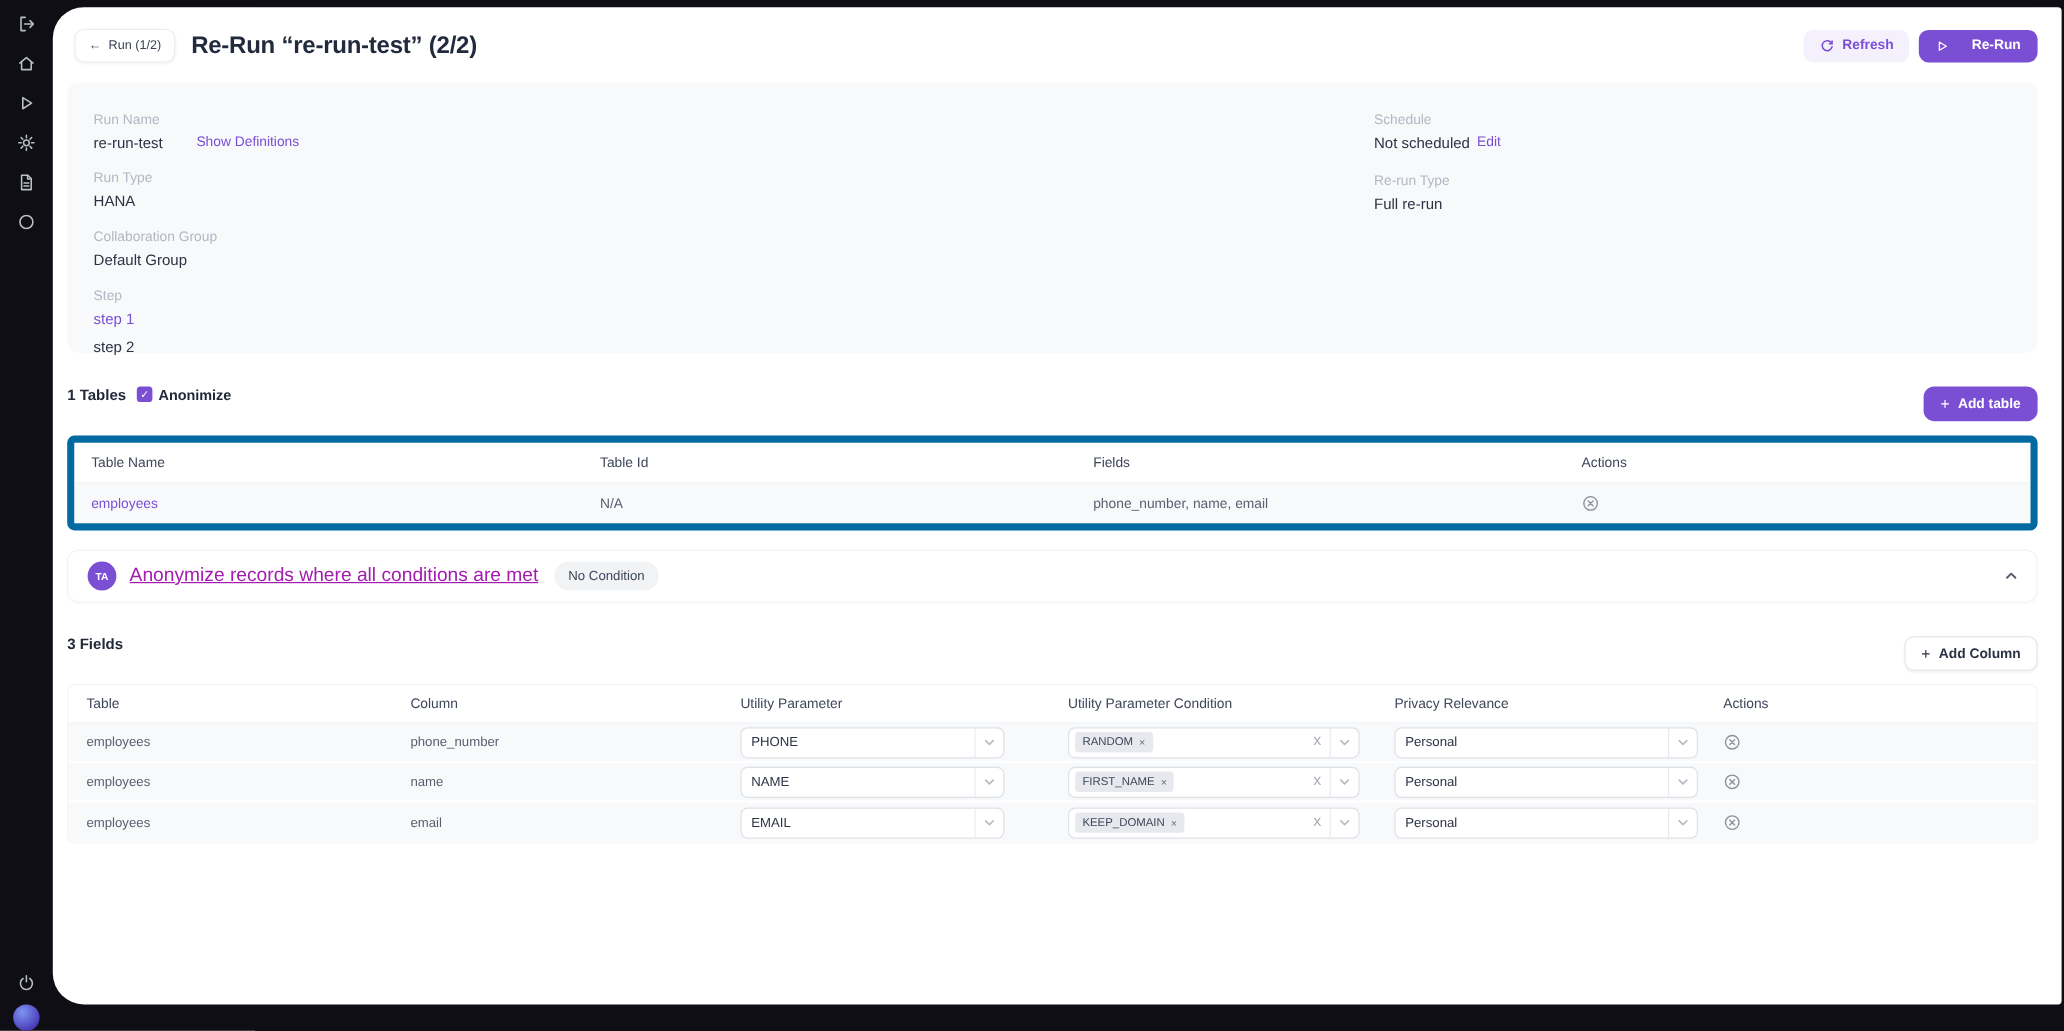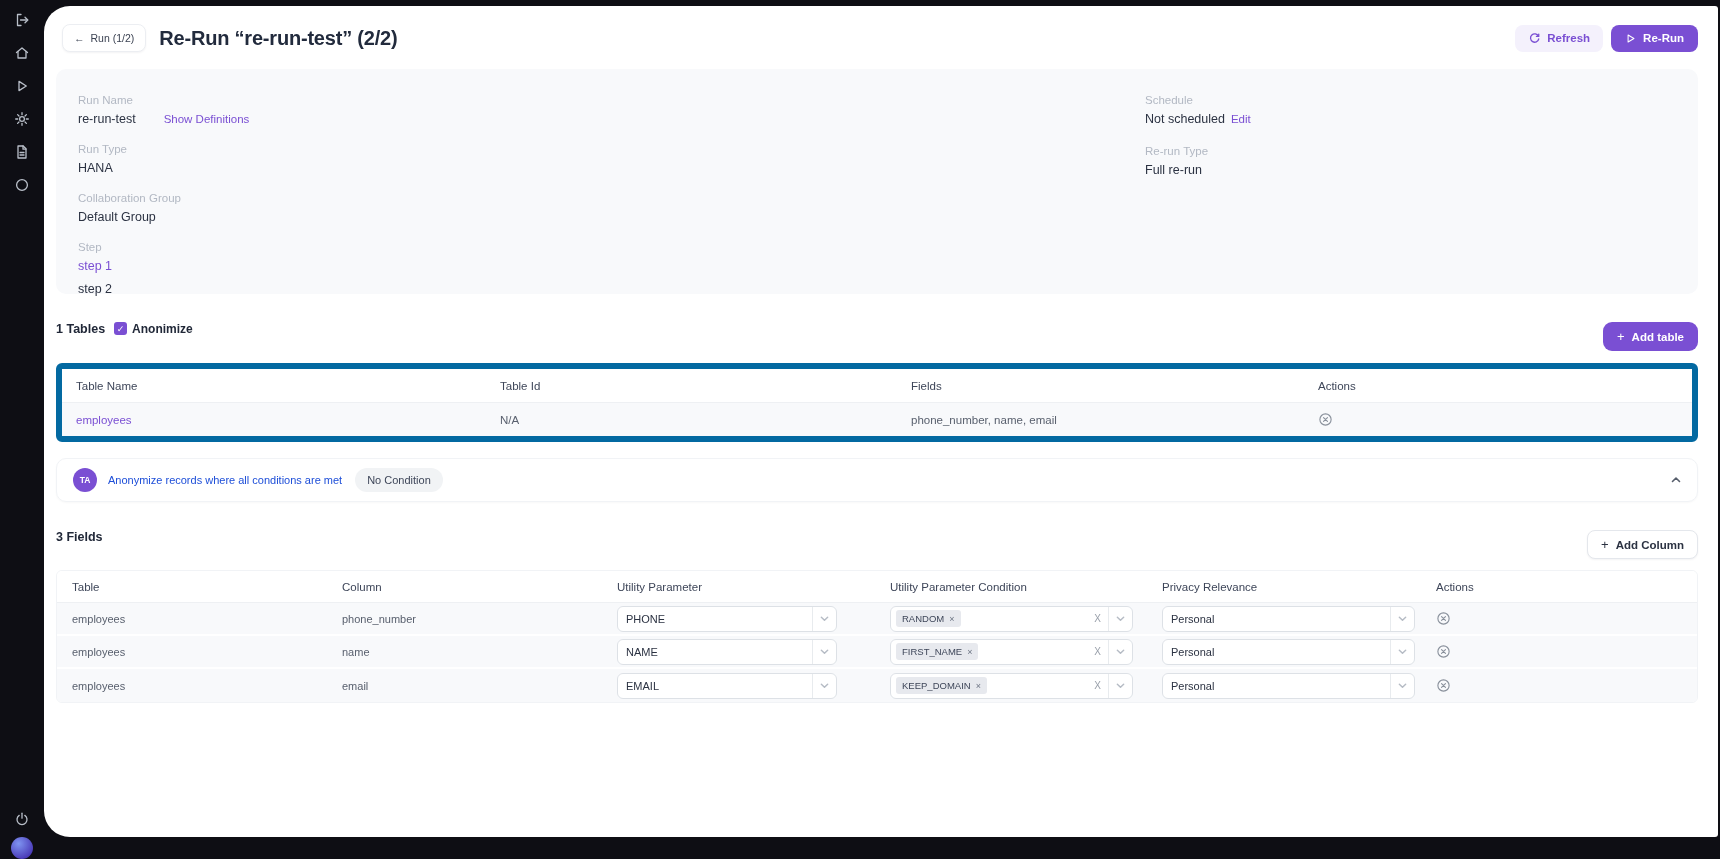--- a/index.html
+++ b/index.html
@@ -18,21 +18,21 @@
     border-radius:26px 3px 3px 26px; padding:14px 20px 0 12px; overflow:hidden; }
 
   
   .topbar { display:flex; align-items:center; height:36px; margin-left:6px; }
   .back-btn { display:inline-flex; align-items:center; gap:6px; background:#fff; border:1px solid #eceef2;
     border-radius:8px; padding:7px 11px; font-size:10.5px; color:#3b4252; box-shadow:0 1px 2px rgba(16,24,40,.05); cursor:pointer; white-space:nowrap; }
   .page-title { font-size:20px; font-weight:700; color:#222b3d; margin-left:13px; letter-spacing:-.2px; }
   .topbar-actions { margin-left:auto; display:flex; gap:8px; }
   .btn-refresh { display:inline-flex; align-items:center; gap:6px; background:#f4f1fc; color:#7a4fd3;
     border-radius:8px; padding:7px 13px; font-size:11.5px; font-weight:600; cursor:pointer; }
-  .btn-rerun { display:inline-flex; align-items:center; gap:7px; background:#7a4fd3; color:#fff;
+  .btn-rerun { display:inline-flex; align-items:center; gap:19px; background:#7a4fd3; color:#fff;
     border-radius:8px; padding:7px 14px; font-size:11.5px; font-weight:600; cursor:pointer; }
   .btn-refresh svg { width:13px; height:13px; stroke:#7a4fd3; fill:none; stroke-width:1.6; stroke-linecap:round; }
   .btn-rerun svg { width:11px; height:11px; stroke:#fff; fill:none; stroke-width:1.5; stroke-linejoin:round; }
 
   
   .info-card { margin-top:13px; background:#f8f9fb; border-radius:10px; padding:25px 22px 20px 22px; height:225px; position:relative; }
   .fgroup { margin-bottom:17px; }
   .flabel { font-size:11.5px; color:#b2b8c3; margin-bottom:6px; }
   .fvalue { font-size:12.5px; color:#2b3242; font-weight:500; }
   .inline-row { display:flex; align-items:center; }
@@ -66,21 +66,21 @@
   .td-link { color:#7a4fd3; cursor:pointer; }
 
   .remove-icon svg { width:15px; height:15px; stroke:#8a919c; fill:none; stroke-width:1.2; stroke-linecap:round; }
   .remove-icon { display:inline-flex; cursor:pointer; }
 
   
   .cond-bar { margin-top:16px; border:1px solid #f1f3f6; border-radius:10px; height:44px; display:flex; align-items:center;
     padding:0 16px; box-shadow:0 1px 2px rgba(16,24,40,.03); }
   .cond-avatar { width:24px; height:24px; border-radius:50%; background:#7a4fd3; color:#fff; font-size:8.5px; font-weight:700;
     display:flex; align-items:center; justify-content:center; }
-  .cond-text { margin-left:11px; font-size:11px; color:#1d4ed8; font-weight:500; }
+  .cond-text { margin-left:11px; font-size:16px; color:#a21caf; font-weight:500;text-decoration:underline; }
   .cond-badge { margin-left:13px; background:#f1f3f5; border-radius:999px; padding:6px 12px; font-size:11px; color:#3e4659; font-weight:500; }
   .cond-caret { margin-left:auto; display:inline-flex; cursor:pointer; }
   .cond-caret svg { width:10px; height:10px; stroke:#565d6b; fill:none; stroke-width:1.6; stroke-linecap:round; stroke-linejoin:round; }
 
   
   .fields-head { margin-top:28px; }
 
   
   .tbl2 { margin-top:12px; border:1px solid #f1f3f6; border-radius:6px; overflow:hidden; }
   .tbl2-head, .tbl2-row { display:grid; grid-template-columns:285px 275px 273px 272px 274px 1fr; align-items:center; }

